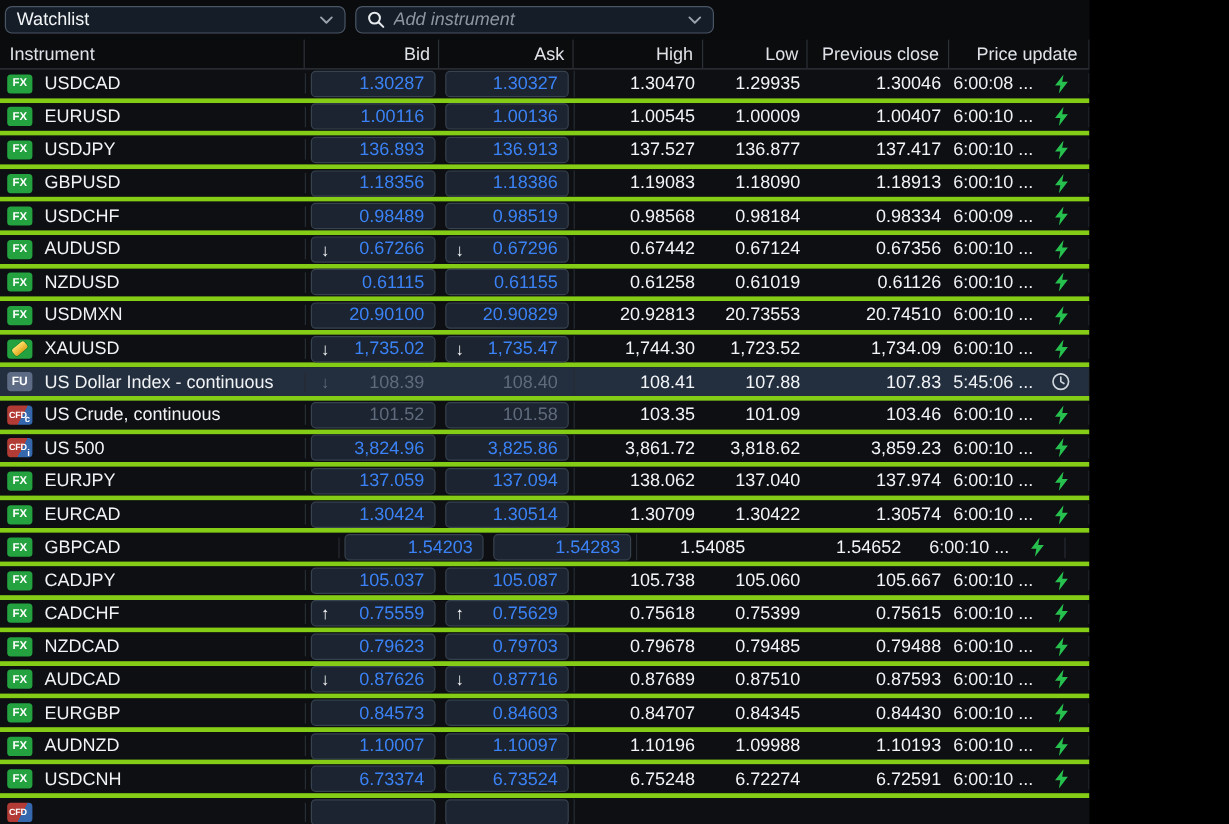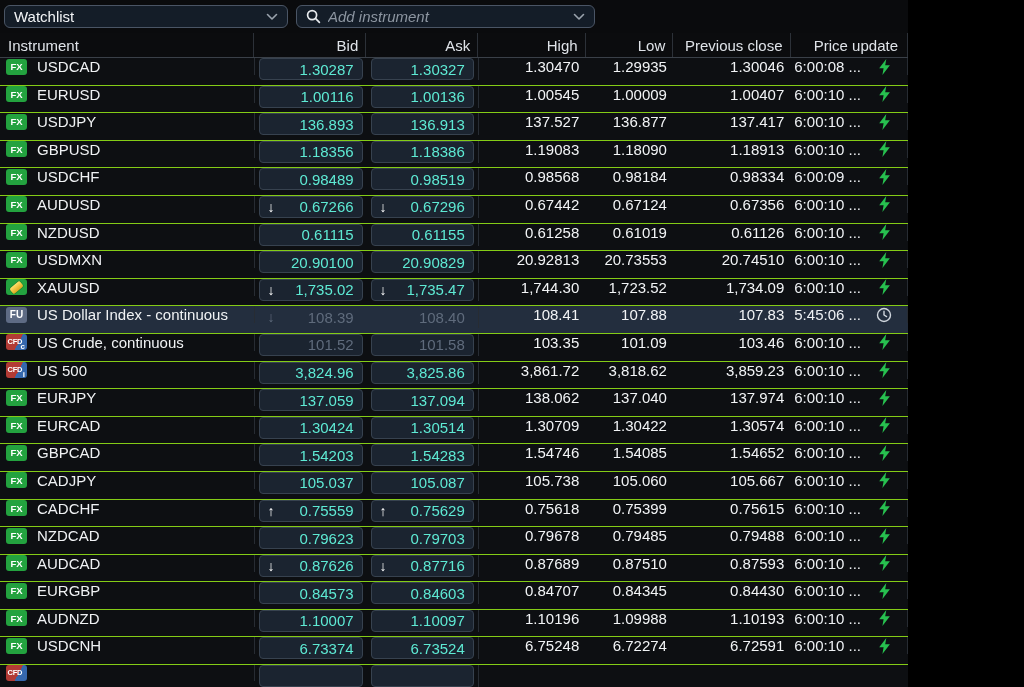--- a/index.html
+++ b/index.html
@@ -39,22 +39,22 @@
   .th-bid{width:124px;}
   .th-ask{width:124px;}
   .th-high{width:119px;}
   .th-low{width:97px;}
   .th-prev{width:130px;}
   .th-upd{width:130px;padding-right:9px;}
   .th-gutter{flex:1;border-right:none;}
   
   .tbody{height:629px;overflow:hidden;}
   .row{
-    height:27.6px;display:flex;align-items:flex-start;background:#0d0f12;
-    border-bottom:1px solid #84cc16;font-size:15px;cursor:pointer;
+    height:27.6px;display:flex;align-items:center;background:#0d0f12;
+    border-bottom:4px solid #84cc16;font-size:15px;cursor:pointer;
   }
   .row.selected{background:#232e3e;}
   .cell{display:flex;align-items:center;}
   .c-instr{width:283px;padding-left:6px;border-right:1px solid #272c33;}
   .c-bid,.c-ask{width:124px;padding:0 4px;}
   .c-ask{border-right:1px solid #272c33;}
   .c-high{width:119px;}
   .c-low{width:97px;}
   .c-prev{width:130px;}
   .c-num{justify-content:flex-end;padding-right:7px;color:#f2f4f6;}
@@ -80,21 +80,21 @@
     display:block;width:13px;height:7px;border-radius:2px;
     background:linear-gradient(#ffe06a,#dfa71d);transform:rotate(-40deg);
     box-shadow:0 0 0 0.5px rgba(0,0,0,.25);
   }
   
   .pill{
     flex:1;height:22px;display:flex;align-items:center;
     background:#1b2430;border:1px solid #37424f;border-radius:4px;
     padding:0 8px;cursor:pointer;
   }
-  .pill .val{margin-left:auto;color:#5eead4;}
+  .pill .val{margin-left:auto;color:#3b82f6;}
   .dir{font-weight:700;font-size:14px;color:#fff;line-height:1;}
   .row.muted .pill .val,.row.muted .dir{color:#5f6b7c;}
   .row.selected .pill{background:transparent;border-color:transparent;}
   
   .status{width:46px;display:flex;align-items:center;justify-content:center;}
   .status svg{display:none;}
   .status-bolt svg.ic-bolt{display:block;}
   .status-clock svg.ic-clock{display:block;}
 </style>
 </head>
@@ -646,21 +646,20 @@
 
           <span class="val">1.54203</span>
         </div>
       </div>
       <div class="cell c-ask">
         <div class="pill">
 
           <span class="val">1.54283</span>
         </div>
       </div>
-      <div class="cell c-num c-high">1.54746</div>
       <div class="cell c-num c-low">1.54085</div>
       <div class="cell c-num c-prev">1.54652</div>
       <div class="cell c-upd">
         <span class="time">6:00:10 ...</span>
         <span class="status status-bolt">
           <svg class="ic-bolt" width="13" height="16" viewBox="0 0 13 16">
               <path d="M8.3 0 L1.2 9.3 L5.6 9.3 L4.4 16 L11.9 6.2 L7.2 6.2 Z" fill="#27c04f"></path>
             </svg>
 
         </span>

